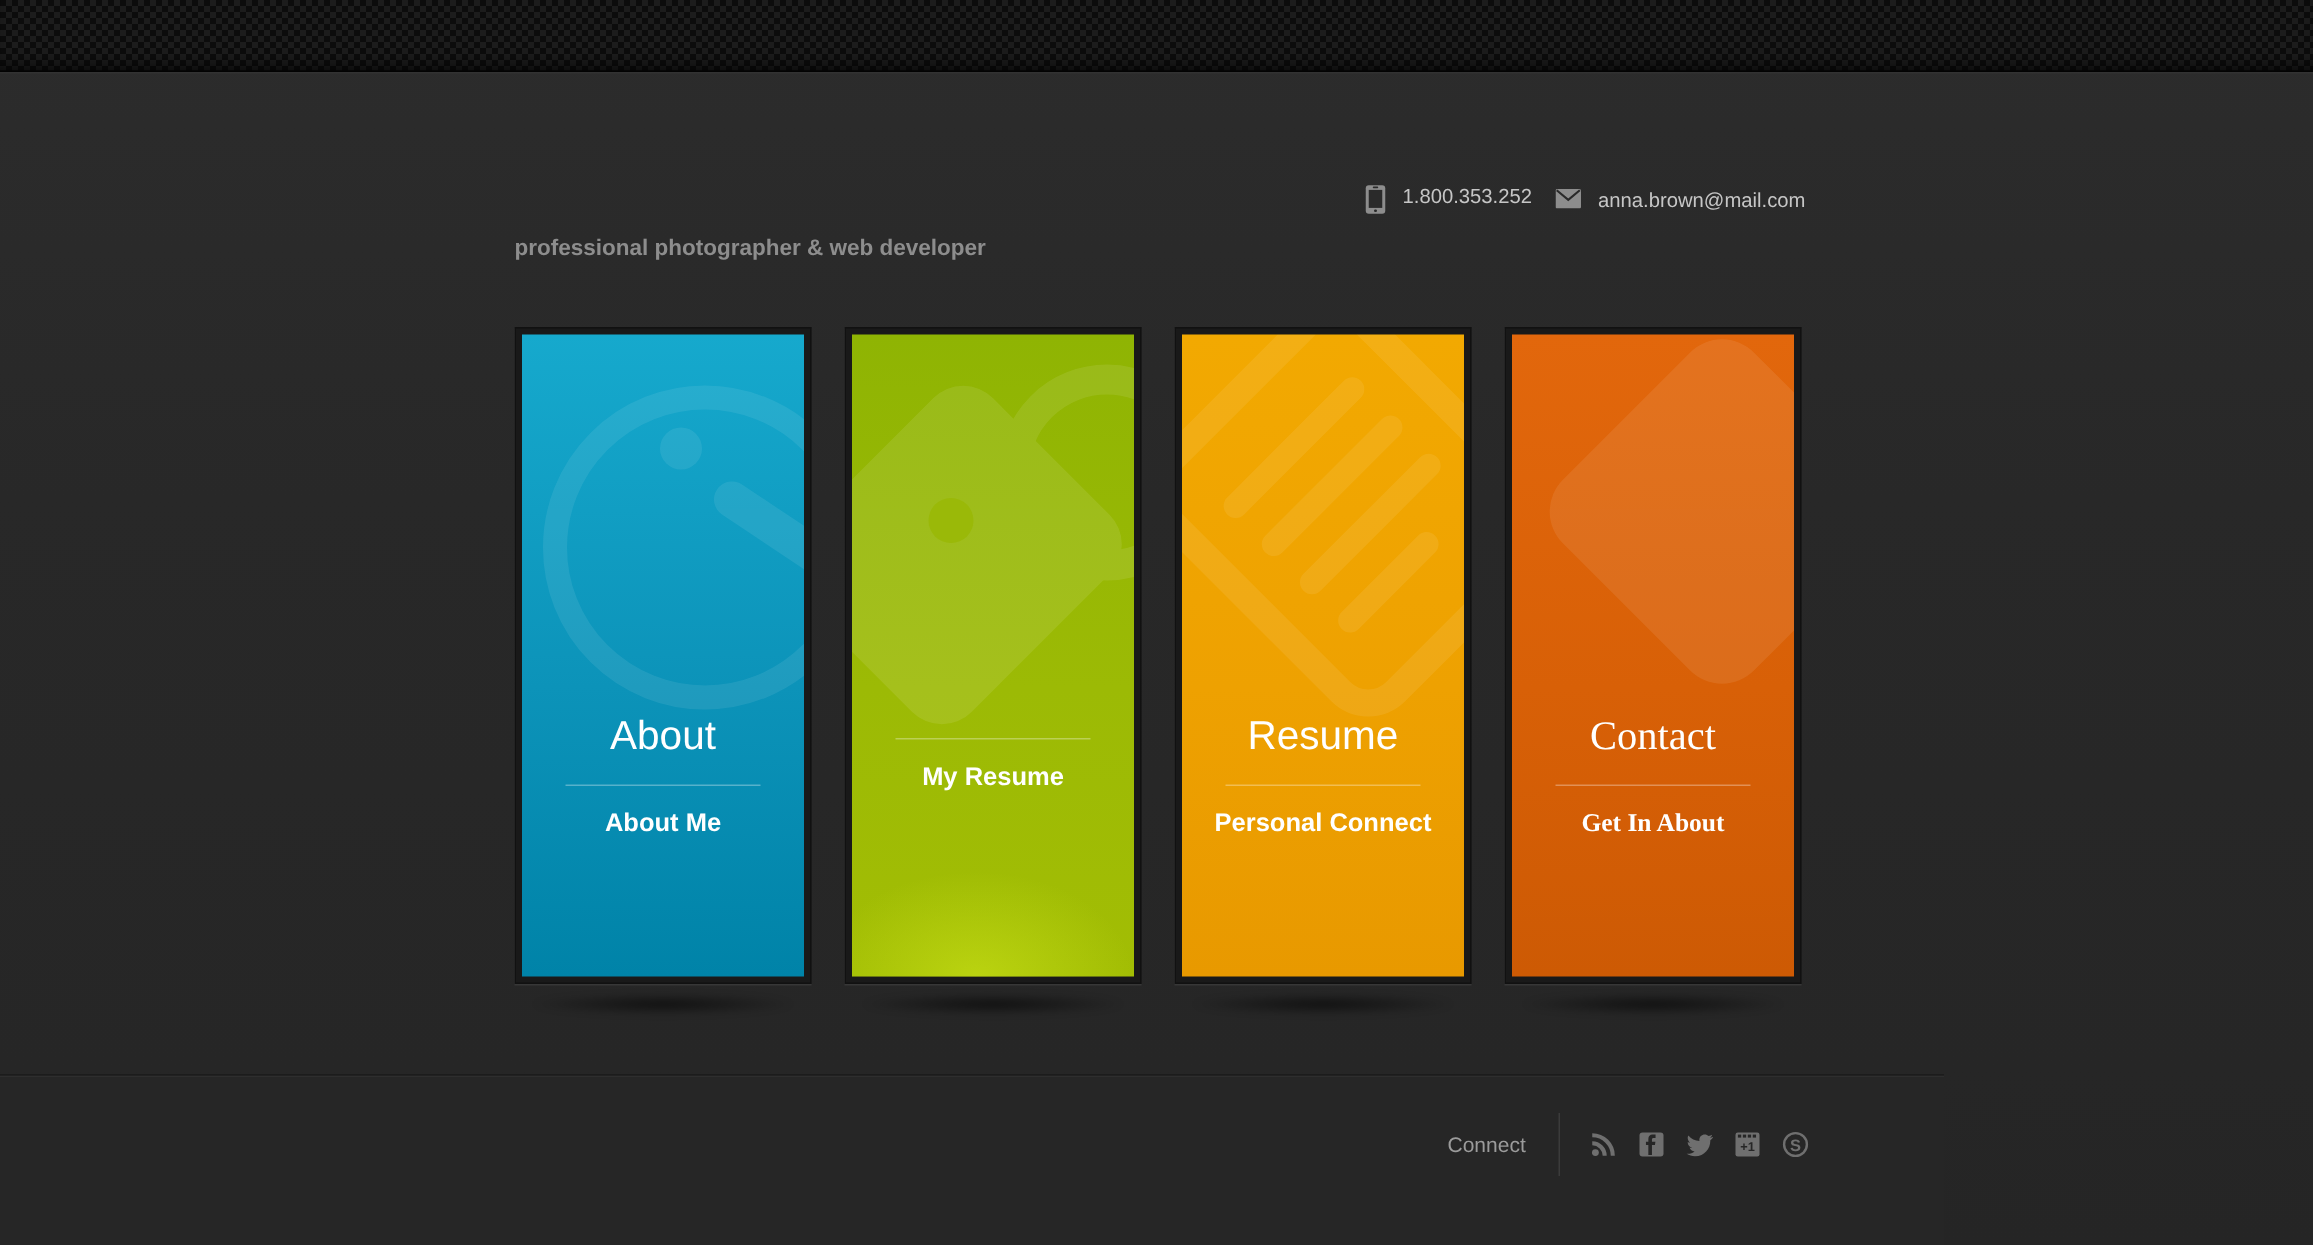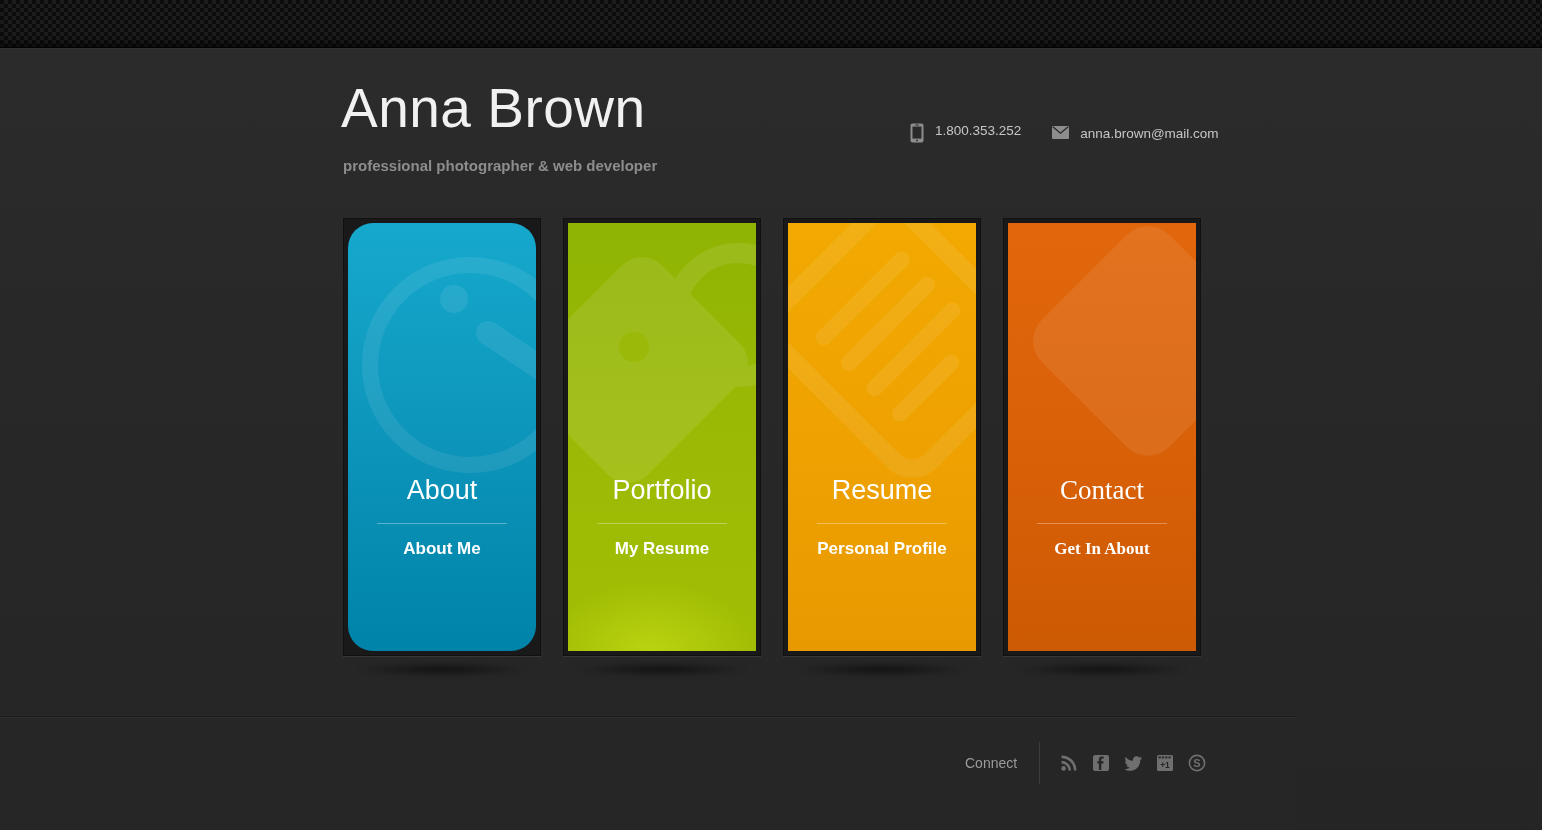--- a/index.html
+++ b/index.html
@@ -25,21 +25,21 @@
     position:absolute; left:341px; top:76px;
     font-size:55px; font-weight:300; letter-spacing:.5px;
     color:#f1f1f1;
   }
   .tagline {
     position:absolute; left:343px; top:157px;
     font-size:15px; font-weight:700; color:#8d8d8d;
   }
   .contact-info { position:absolute; left:910px; top:120px; display:flex; align-items:center; height:26px; }
   .contact-item { display:flex; }
-  .contact-item + .contact-item { margin-left:31px; }
+  .contact-item + .contact-item { margin-left:16px; }
   .contact-item .ci-icon { margin-right:11px; display:block; }
   .contact-item .ci-text { font-size:13.5px; color:#c6c6c6; }
 
   
   .cards-row { position:absolute; left:343px; top:218px; display:flex; gap:22px; }
   .card {
     position:relative; width:198px; height:438px; padding:5px;
     background:#191919; cursor:pointer; display:block; text-decoration:none;
     box-shadow:inset 0 0 0 1px #111, 0 1px 0 rgba(255,255,255,.08);
   }
@@ -48,21 +48,21 @@
   .card-text { position:absolute; left:0; right:0; top:252px; text-align:center; }
   .card-title { font-size:27px; font-weight:300; color:#ffffff; }
   .card-divider { width:130px; height:1px; margin:17px auto 0; background:rgba(255,255,255,.32); }
   .card-subtitle { margin-top:15px; font-size:17px; font-weight:600; color:#ffffff; }
   .card-shadow {
     position:absolute; left:8px; right:8px; top:444px; height:15px;
     border-radius:50%;
     background:radial-gradient(ellipse at center, rgba(0,0,0,.55) 0%, rgba(0,0,0,0) 68%);
     filter:blur(2px); pointer-events:none;
   }
-  .bg-about    { background:linear-gradient(180deg,#16a9cd 0%,#0c93b9 55%,#0083a8 100%);border-radius:25px; }
+  .bg-about    { background:linear-gradient(180deg,#16a9cd 0%,#0c93b9 55%,#0083a8 100%); }
   .bg-portfolio{ background:radial-gradient(ellipse 150px 100px at 44% 100%, rgba(206,229,26,.55) 0%, rgba(206,229,26,0) 70%),
                  linear-gradient(180deg,#8fb403 0%,#9cba05 55%,#a2bd04 100%); }
   .bg-resume   { background:linear-gradient(180deg,#f2a901 0%,#eea101 55%,#e89900 100%); }
   .bg-contact  { background:linear-gradient(180deg,#e2670c 0%,#d86007 55%,#cd5a04 100%);font-family:Liberation Serif, serif; }
 
   
   .footer {
     position:absolute; left:0; top:716px; width:1296px; height:114px;
     background:#262626; border-top:1px solid #1c1c1c;
     box-shadow:inset 0 1px 0 #2e2e2e;
@@ -73,21 +73,20 @@
   .social-list { display:flex; align-items:center; gap:14px; }
   .social-btn { display:block; width:18px; height:18px; cursor:pointer; }
 </style>
 </head>
 <body>
 
 <div class="page">
 
   <div class="texture-bar"></div>
 
-  <h1 class="site-name">Anna Brown</h1>
   <div class="tagline">professional photographer &amp; web developer</div>
 
   <div class="contact-info">
     <div class="contact-item">
       <svg class="ci-icon" width="14" height="20" viewBox="0 0 14 20">
         <rect x="0.5" y="0.5" width="13" height="19" rx="2" fill="#8d8d8d"></rect>
         <rect x="2.5" y="3.6" width="9" height="12" fill="#2a2a2a"></rect>
         <rect x="5.2" y="1.4" width="3.6" height="1.1" rx="0.5" fill="#2a2a2a"></rect>
         <rect x="6" y="16.7" width="2" height="1.6" rx="0.8" fill="#2a2a2a"></rect>
       </svg>
@@ -125,21 +124,20 @@
     <a class="card">
       <div class="card-inner bg-portfolio">
         <svg class="watermark" width="188" height="428" viewBox="0 0 188 428">
           <g opacity="0.09">
             <circle cx="170" cy="92" r="62" fill="none" stroke="#ffffff" stroke-width="20"></circle>
             <rect x="-16" y="54" width="166" height="186" rx="28" transform="rotate(45 67 147)" fill="#ffffff"></rect>
           </g>
           <circle cx="66" cy="124" r="15" fill="#9ab908"></circle>
         </svg>
         <div class="card-text">
-          <div class="card-title">Portfolio</div>
           <div class="card-divider"></div>
           <div class="card-subtitle">My Resume</div>
         </div>
       </div>
       <div class="card-shadow"></div>
     </a>
 
     <a class="card">
       <div class="card-inner bg-resume">
         <svg class="watermark" width="188" height="428" viewBox="0 0 188 428">
@@ -149,21 +147,21 @@
               <line x1="58" y1="62" x2="168" y2="62"></line>
               <line x1="58" y1="98" x2="168" y2="98"></line>
               <line x1="58" y1="134" x2="168" y2="134"></line>
               <line x1="58" y1="170" x2="130" y2="170"></line>
             </g>
           </g>
         </svg>
         <div class="card-text">
           <div class="card-title">Resume</div>
           <div class="card-divider"></div>
-          <div class="card-subtitle">Personal Profile</div>
+          <div class="card-subtitle">Personal Connect</div>
         </div>
       </div>
       <div class="card-shadow"></div>
     </a>
 
     <a class="card">
       <div class="card-inner bg-contact">
         <svg class="watermark" width="188" height="428" viewBox="0 0 188 428">
           <g opacity="0.08" fill="#ffffff">
             <rect x="50" y="28" width="180" height="180" rx="30" transform="rotate(45 140 118)"></rect>

